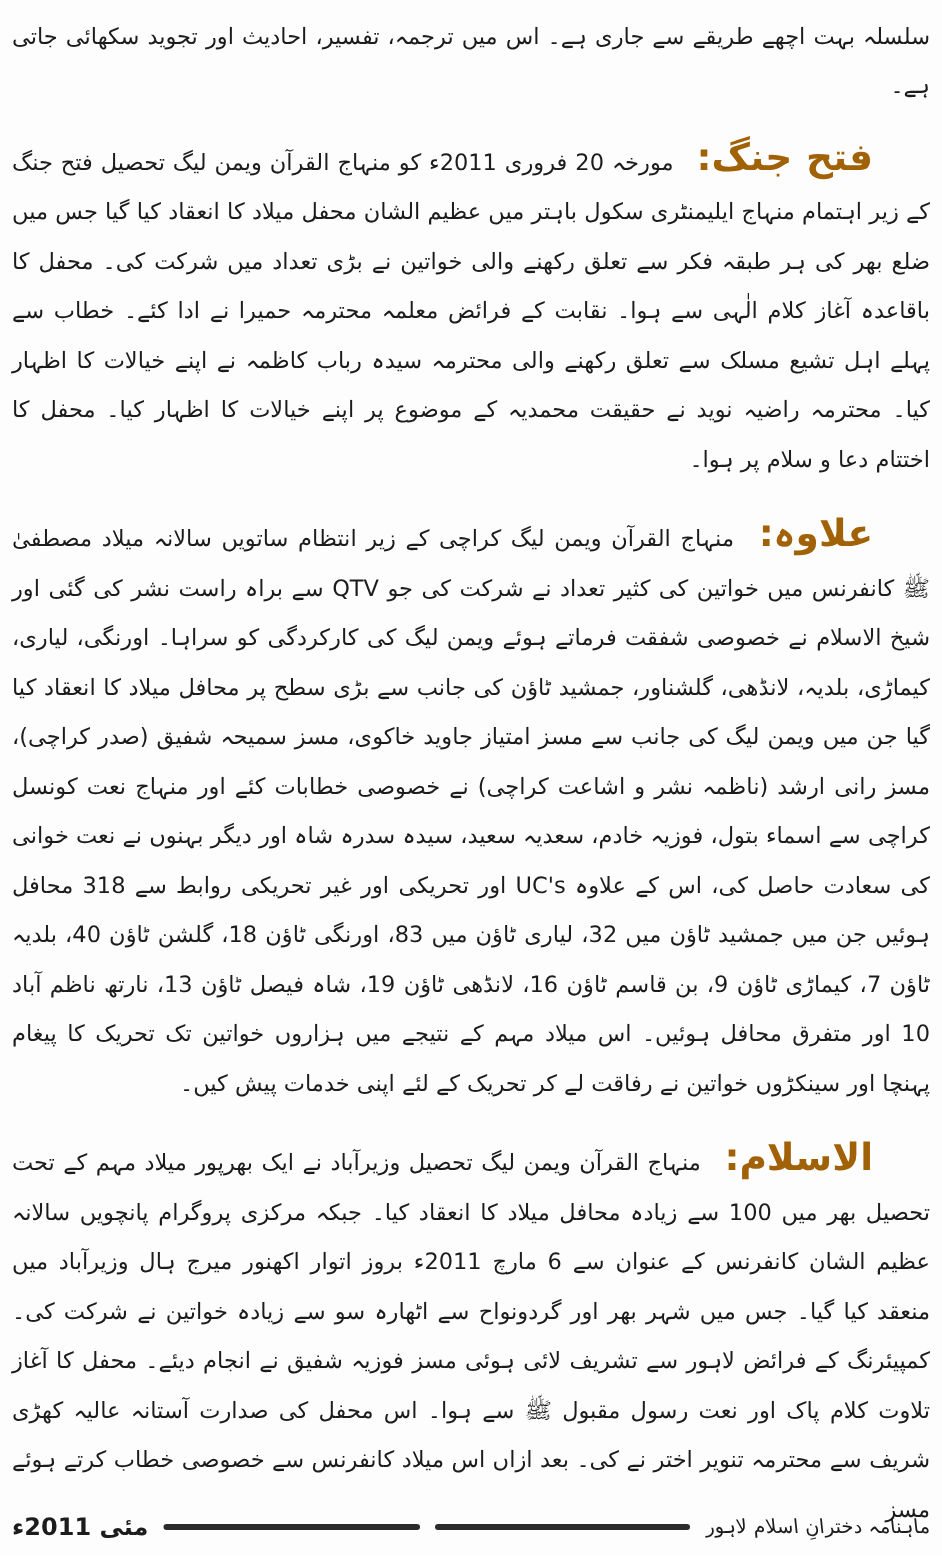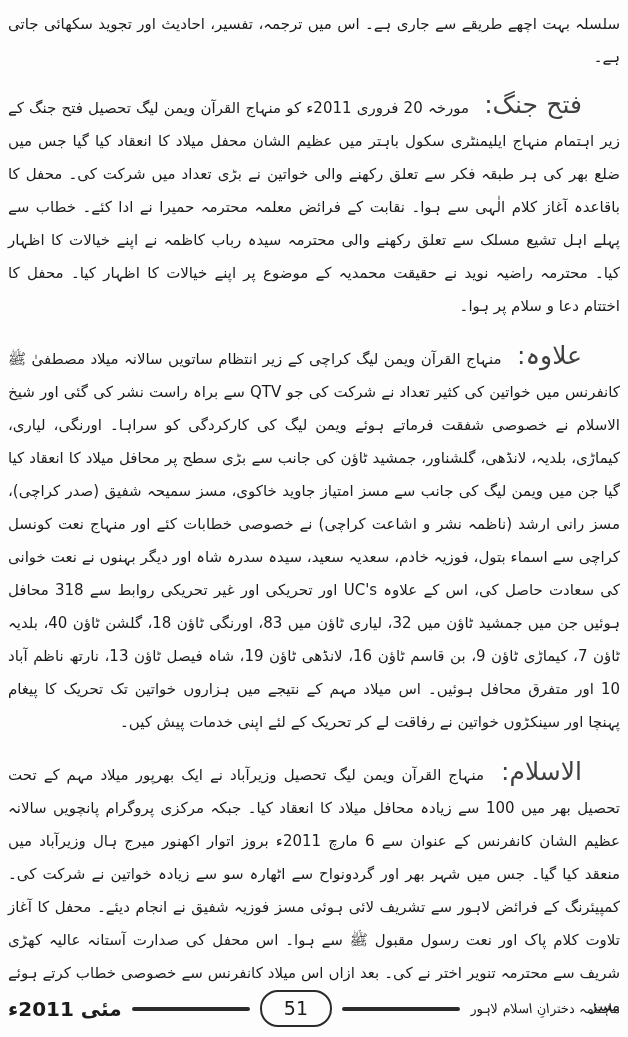--- a/index.html
+++ b/index.html
@@ -28,24 +28,24 @@
   }
   .section {
     margin: 0 0 16px 0;
     font-size: 15px;
     line-height: 33px;
     text-align: justify;
     text-indent: 38px;
   }
   .section .heading {
     font-size: 25px;
-    font-weight: 400;
+    font-weight: 700;
     letter-spacing: 0.5px;
     margin-left: 10px;
-    color: #404040;
+    color: #a16207;
   }
   .footer {
     position: absolute;
     bottom: 10px;
     right: 8px;
     left: 8px;
     display: flex;
     align-items: center;
     direction: rtl;
     gap: 10px;
@@ -66,21 +66,21 @@
     border: 2.5px solid #2b2b2b;
     border-radius: 18px;
     padding: 3px 22px;
     font-size: 19px;
     font-weight: 400;
     color: #1c1c1c;
     background: #fdfdfd;
     line-height: 1.4;
   }
   .footer .date {
-    font-size: 20px;
+    font-size: 16px;
     font-weight: 700;
     white-space: nowrap;
     color: #1c1c1c;
   }
 </style>
 </head>
 <body>
 
 <div class="page">
 
@@ -97,18 +97,17 @@
   </p>
 
   <p class="section">
     <span class="heading">الاسلام:</span>
     <span class="body-text">منہاج القرآن ویمن لیگ تحصیل وزیرآباد نے ایک بھرپور میلاد مہم کے تحت تحصیل بھر میں 100 سے زیادہ محافل میلاد کا انعقاد کیا۔ جبکہ مرکزی پروگرام پانچویں سالانہ عظیم الشان کانفرنس کے عنوان سے 6 مارچ 2011ء بروز اتوار اکھنور میرج ہال وزیرآباد میں منعقد کیا گیا۔ جس میں شہر بھر اور گردونواح سے اٹھارہ سو سے زیادہ خواتین نے شرکت کی۔ کمپیئرنگ کے فرائض لاہور سے تشریف لائی ہوئی مسز فوزیہ شفیق نے انجام دیئے۔ محفل کا آغاز تلاوت کلام پاک اور نعت رسول مقبول ﷺ سے ہوا۔ اس محفل کی صدارت آستانہ عالیہ کھڑی شریف سے محترمہ تنویر اختر نے کی۔ بعد ازاں اس میلاد کانفرنس سے خصوصی خطاب کرتے ہوئے مسز</span>
   </p>
 
   <div class="footer">
     <span class="magazine">ماہنامہ دخترانِ اسلام لاہور</span>
     <span class="rule"></span>
-    <span class="pagenum">51</span>
     <span class="rule"></span>
     <span class="date">مئی 2011ء</span>
   </div>
 
 </div>
 
 </body></html>

